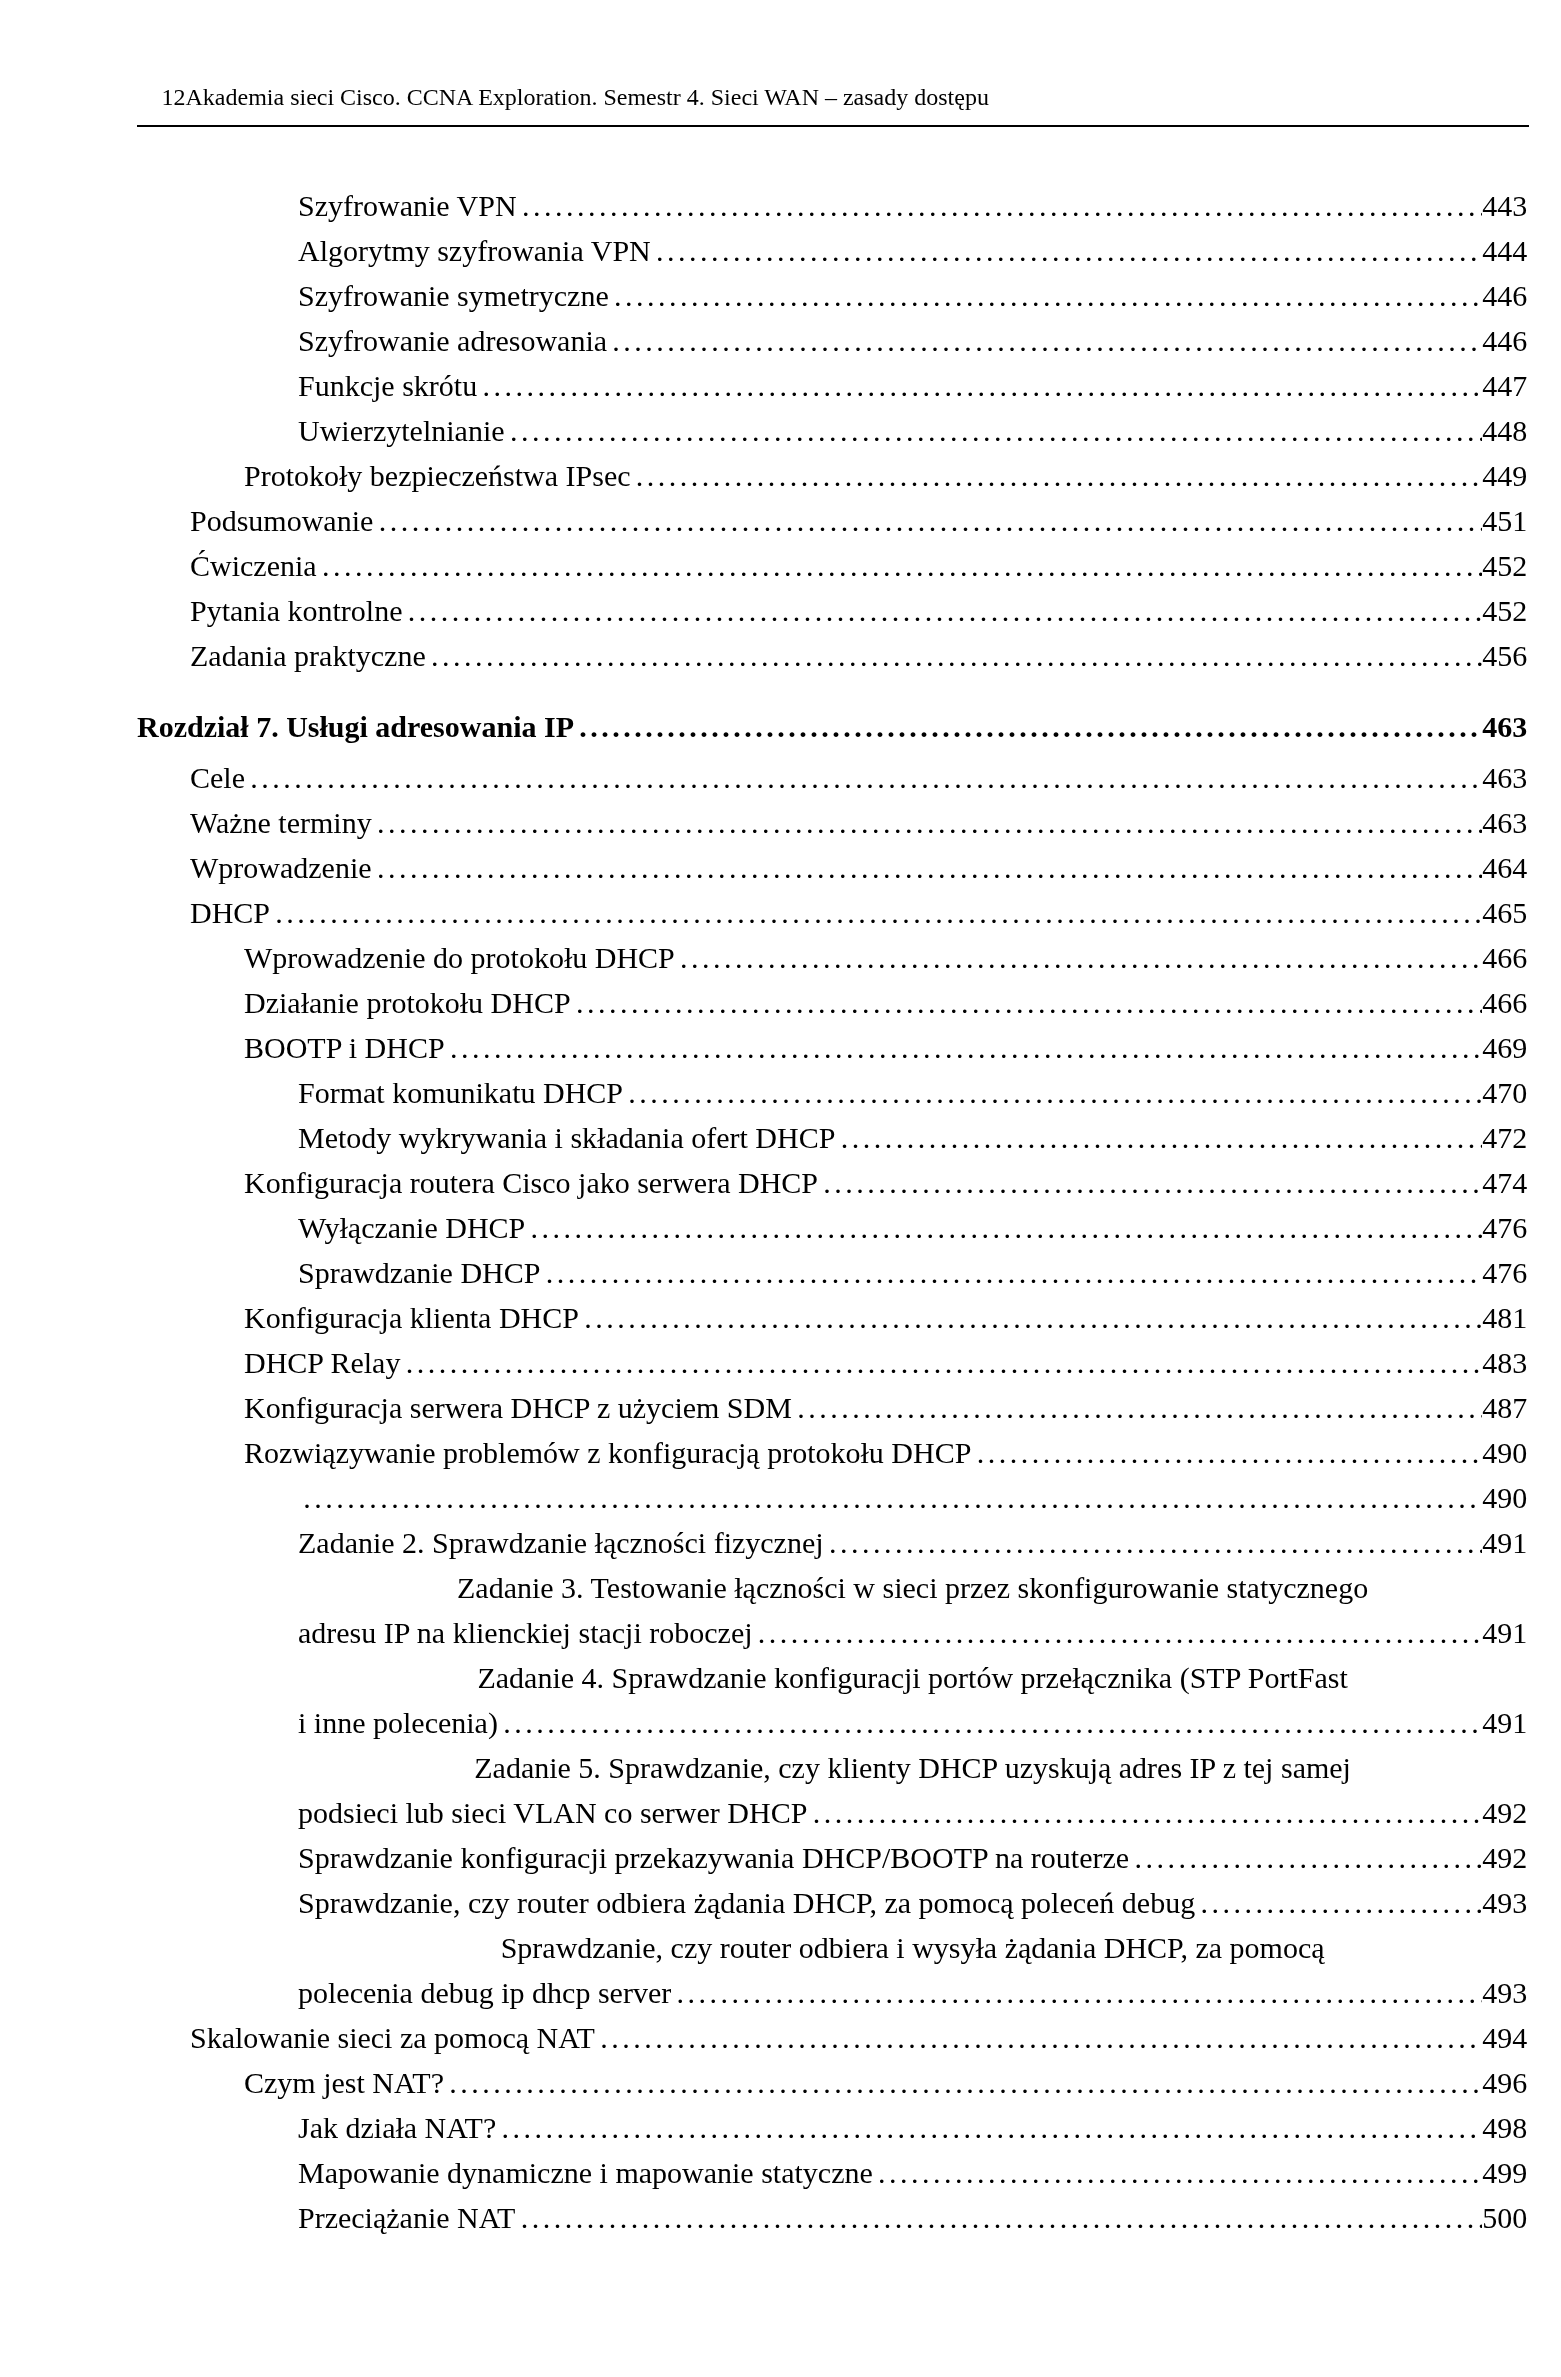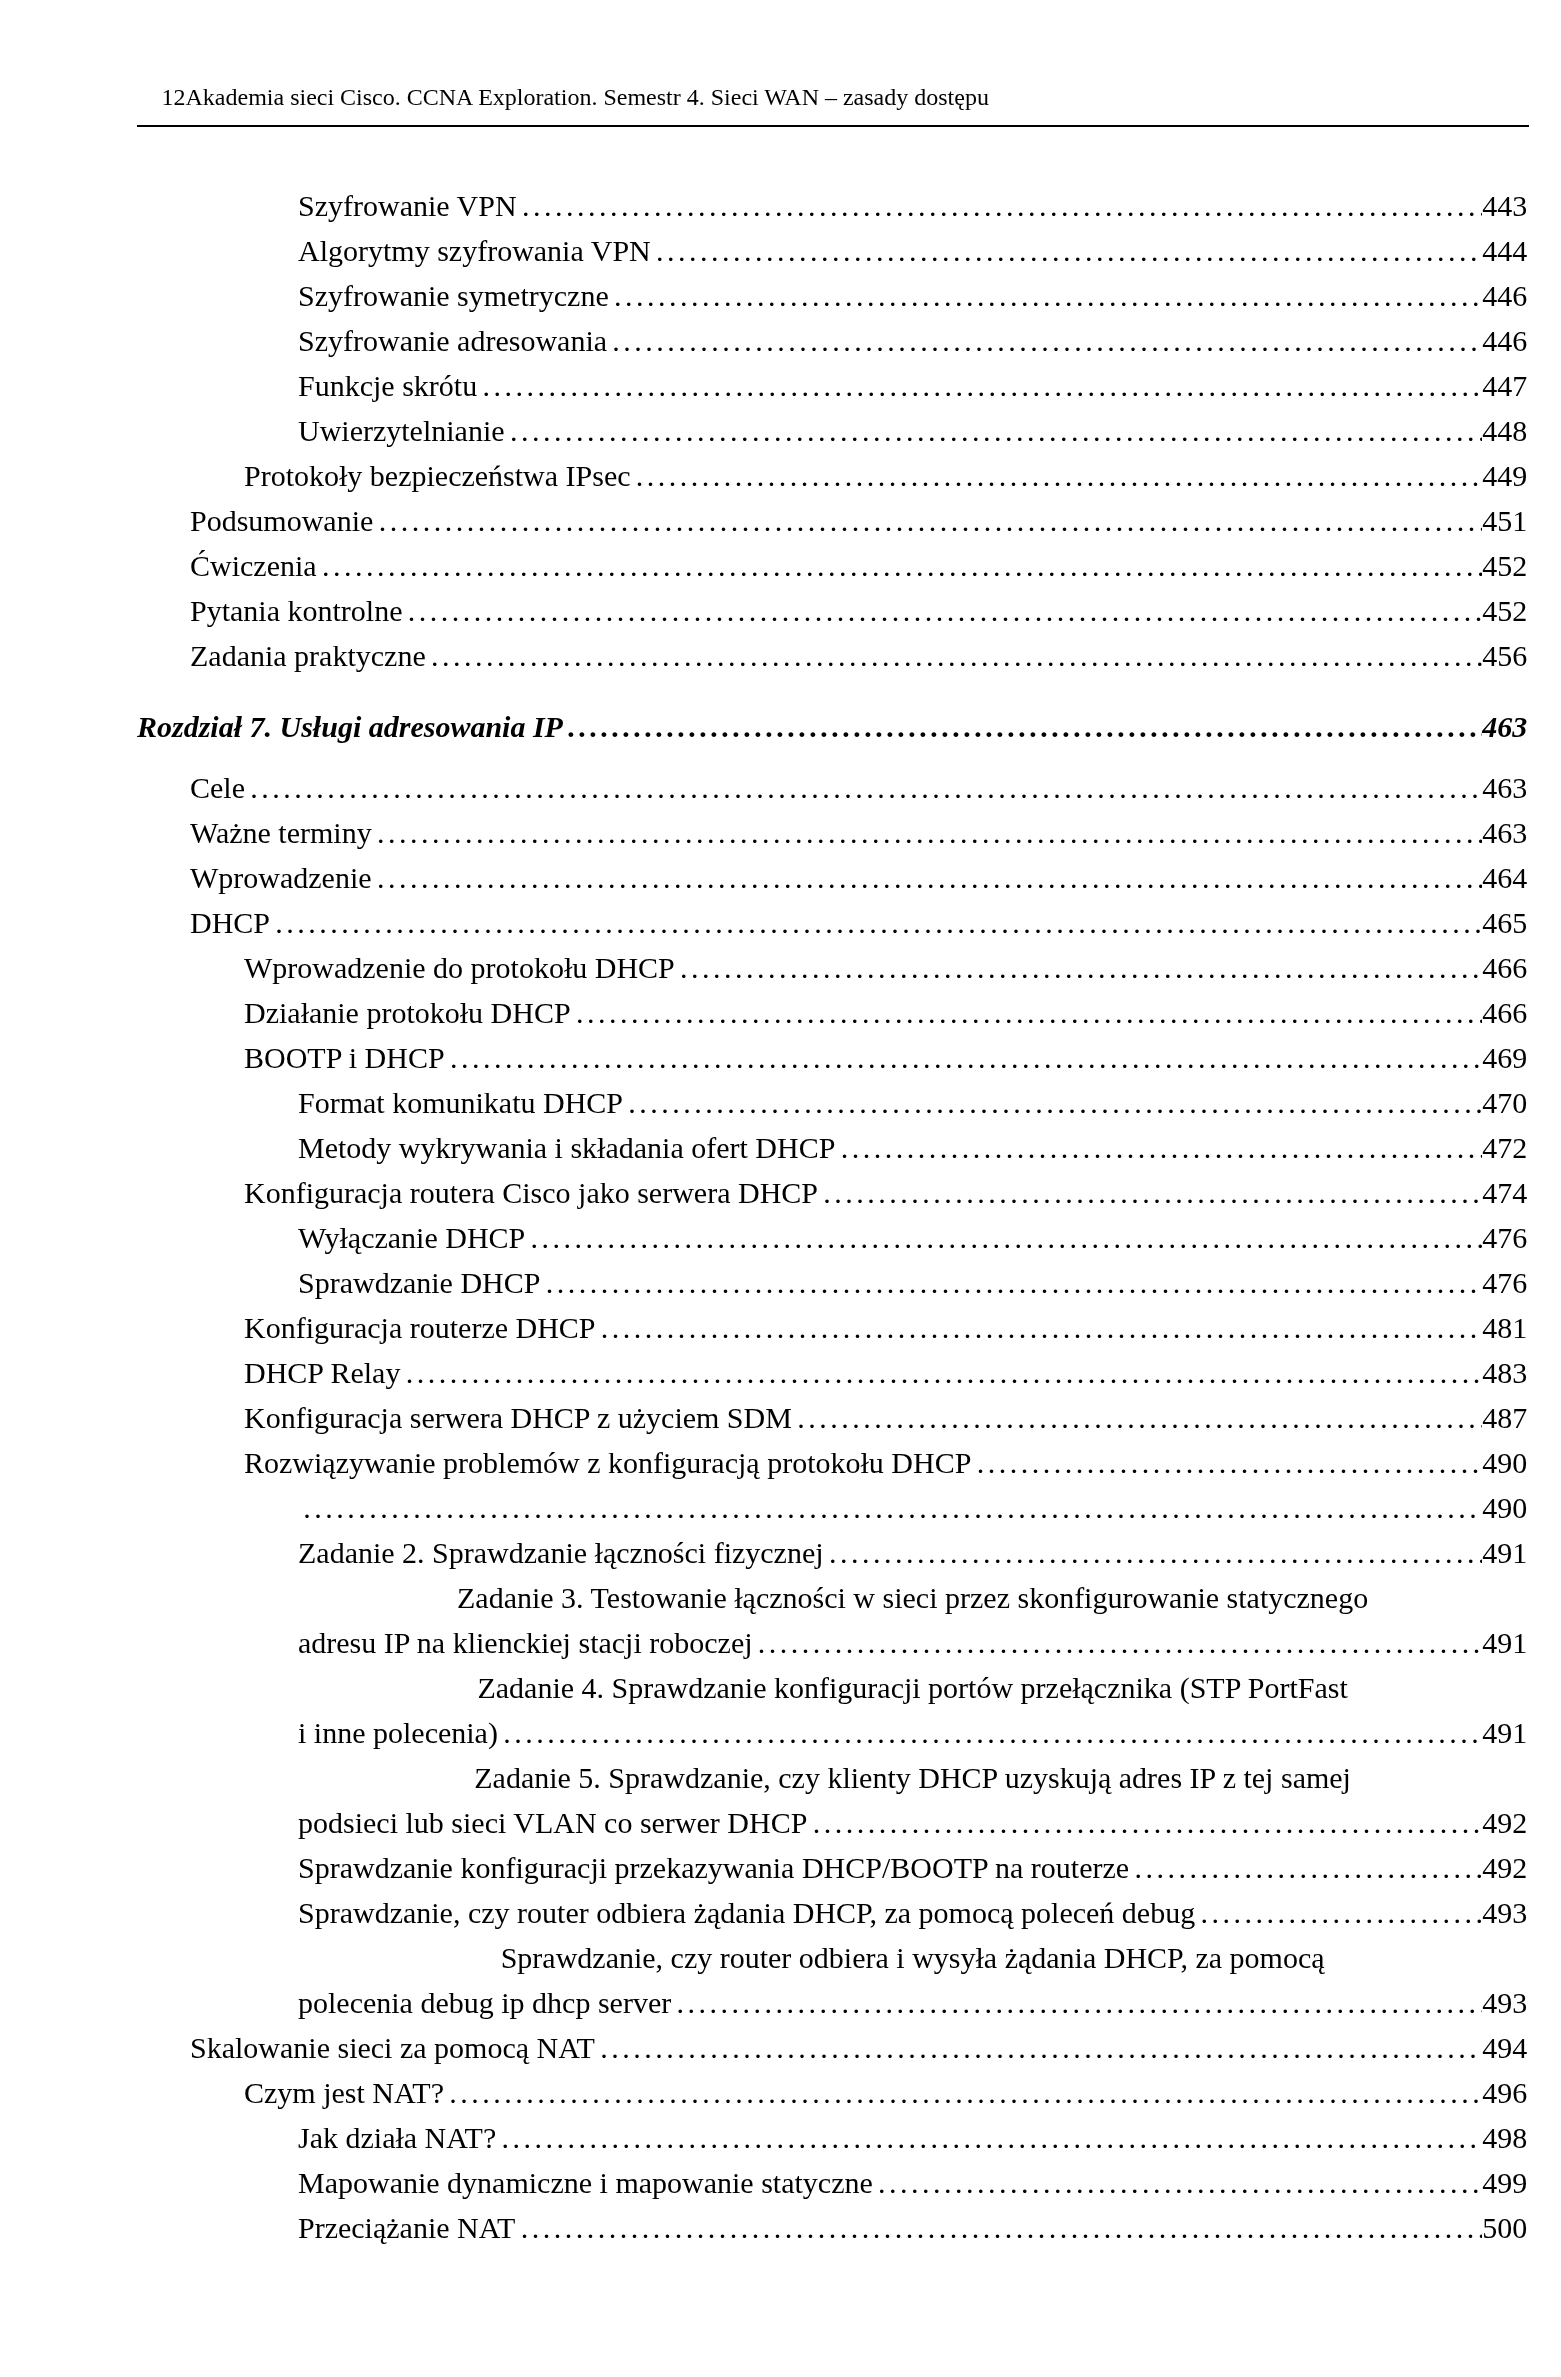--- a/index.html
+++ b/index.html
@@ -34,21 +34,21 @@
     white-space: nowrap;
     letter-spacing: 3.5px;
     padding: 0 7px 0 5.3px;
   }
   .pg { flex: 0 0 auto; }
   .lv0 { padding-left: 0; }
   .lv1 { padding-left: 53px; }
   .lv2 { padding-left: 107px; }
   .lv3 { padding-left: 161px; text-align: center; }
   .entry.bold { font-weight: bold; }
-  .entry.break { margin-top: 26px; margin-bottom: 16px; font-style: italic; }
+  .entry.break { margin-top: 26px; margin-bottom: 6px; }
 </style>
 </head>
 <body>
 
 <div class="page">
   <header class="page-header">
     <span class="hdr-num">12</span>
     <span class="hdr-title">Akademia sieci Cisco. CCNA Exploration. Semestr 4. Sieci WAN – zasady dostępu</span>
   </header>
   <main class="toc">
@@ -215,21 +215,21 @@
       </div>
       <div class="entry lv3">
         <div class="line last">
           <span class="txt">Sprawdzanie DHCP</span>
           <span class="dots">....................................................................................................................................................................................................................................................................</span>
           <span class="pg">476</span>
         </div>
       </div>
       <div class="entry lv2">
         <div class="line last">
-          <span class="txt">Konfiguracja routerze DHCP</span>
+          <span class="txt">Konfiguracja klienta DHCP</span>
           <span class="dots">....................................................................................................................................................................................................................................................................</span>
           <span class="pg">481</span>
         </div>
       </div>
       <div class="entry lv2">
         <div class="line last">
           <span class="txt">DHCP Relay</span>
           <span class="dots">....................................................................................................................................................................................................................................................................</span>
           <span class="pg">483</span>
         </div>

